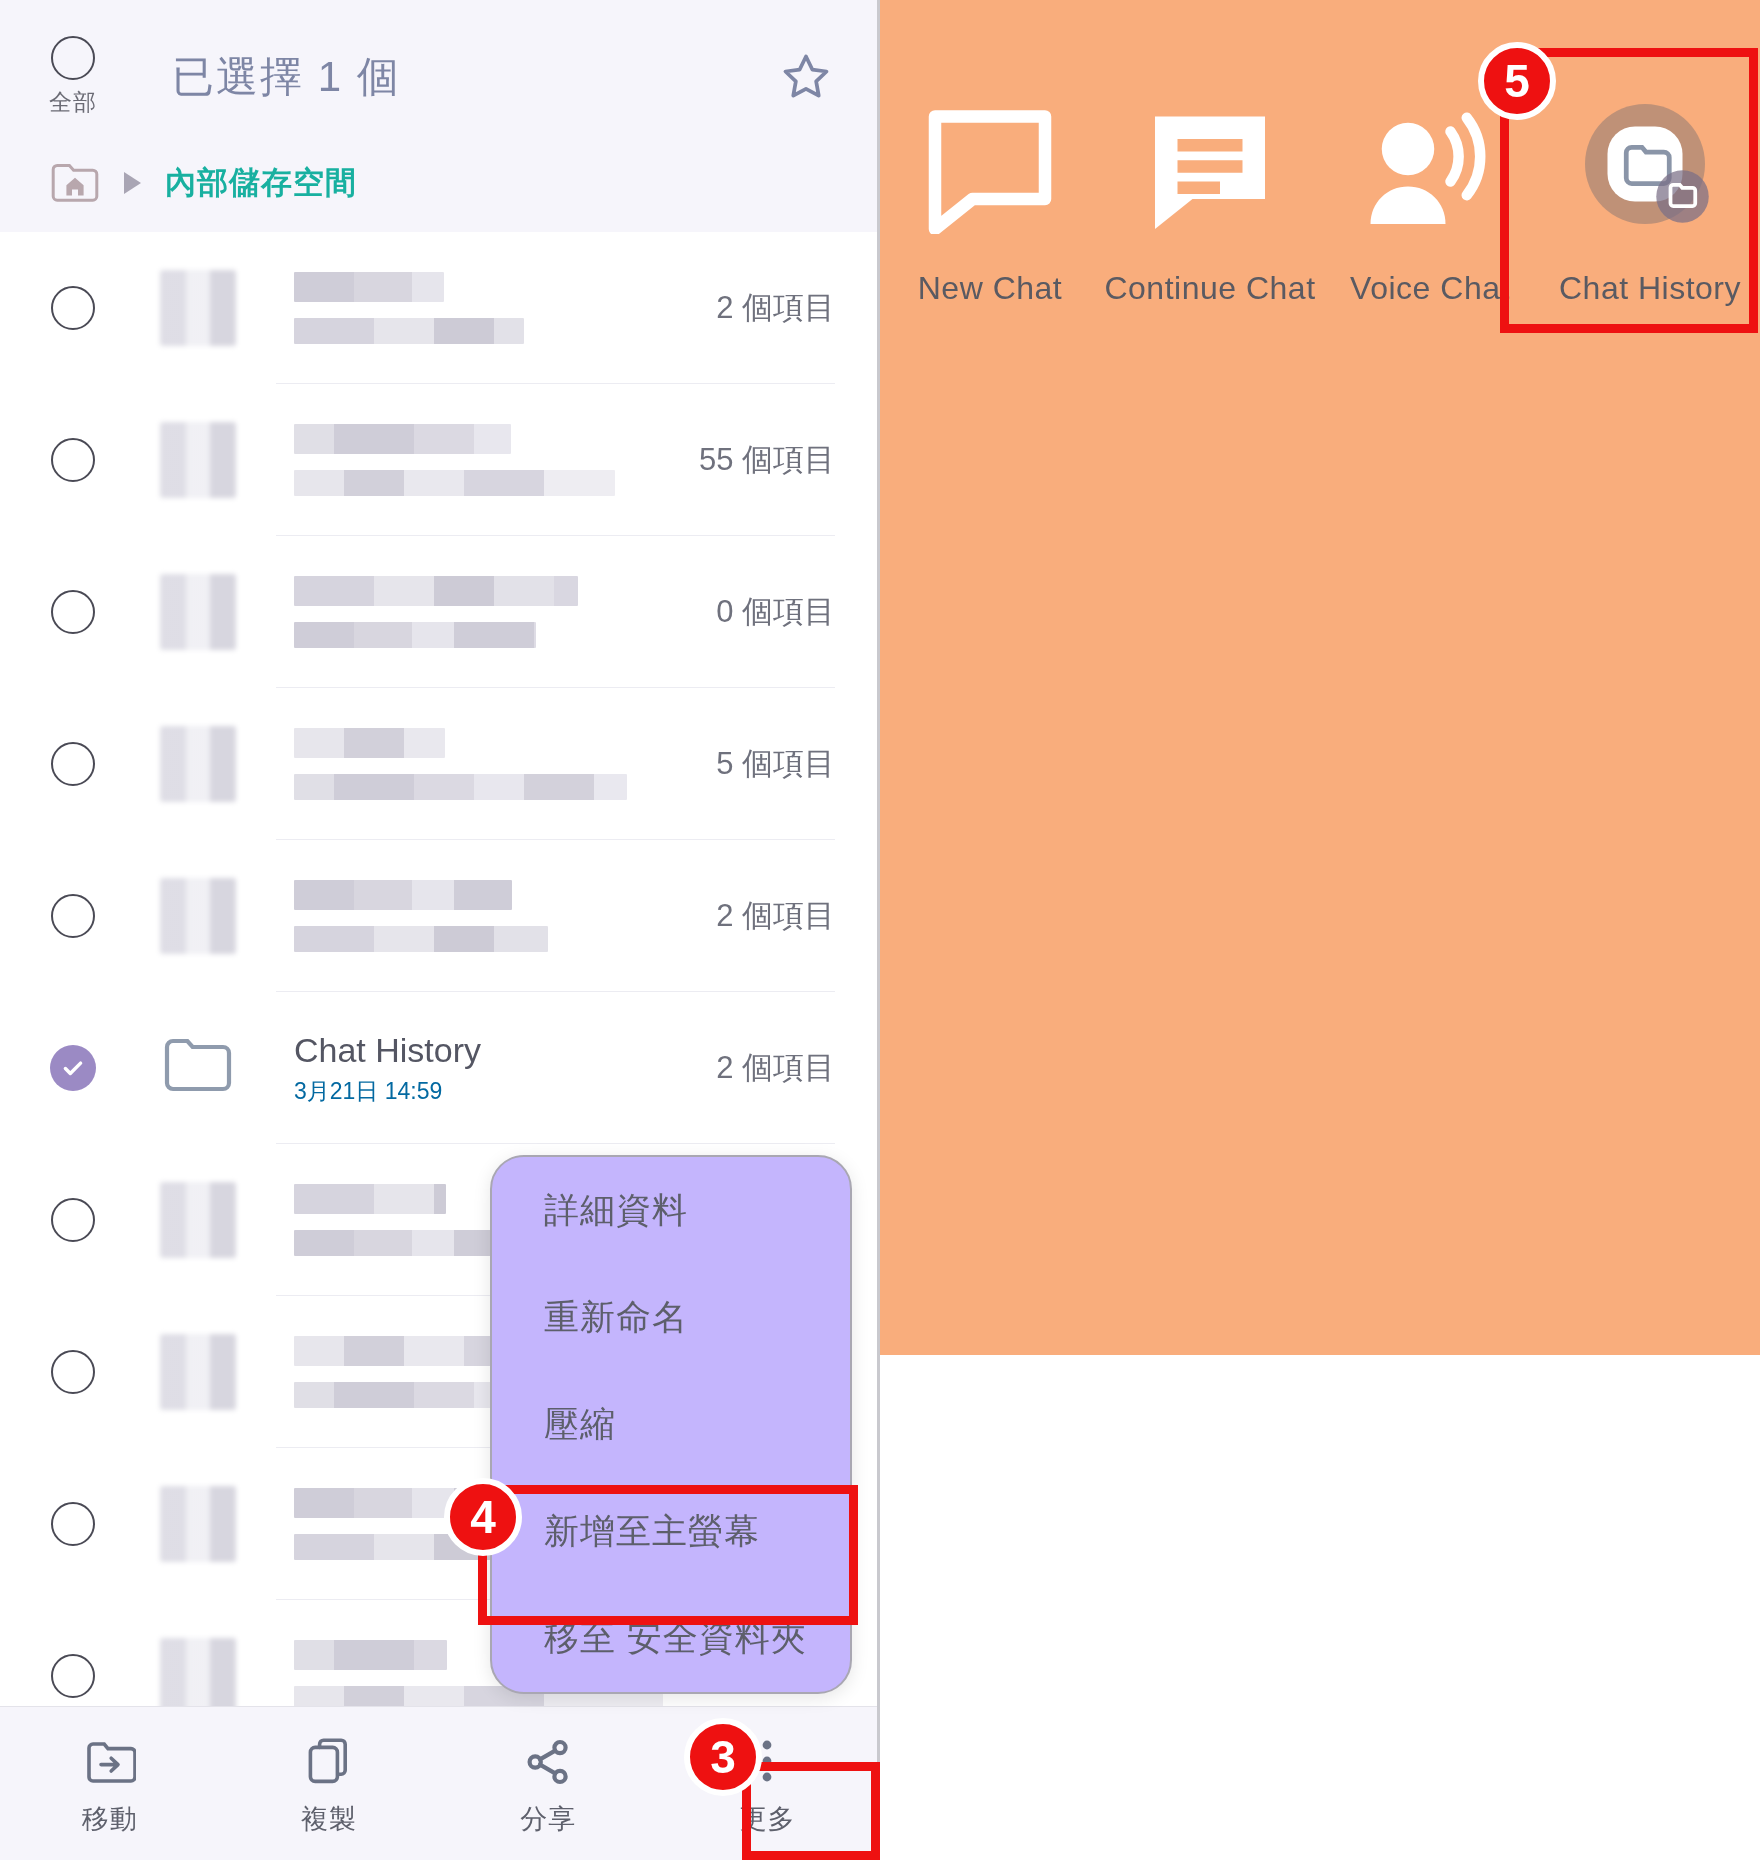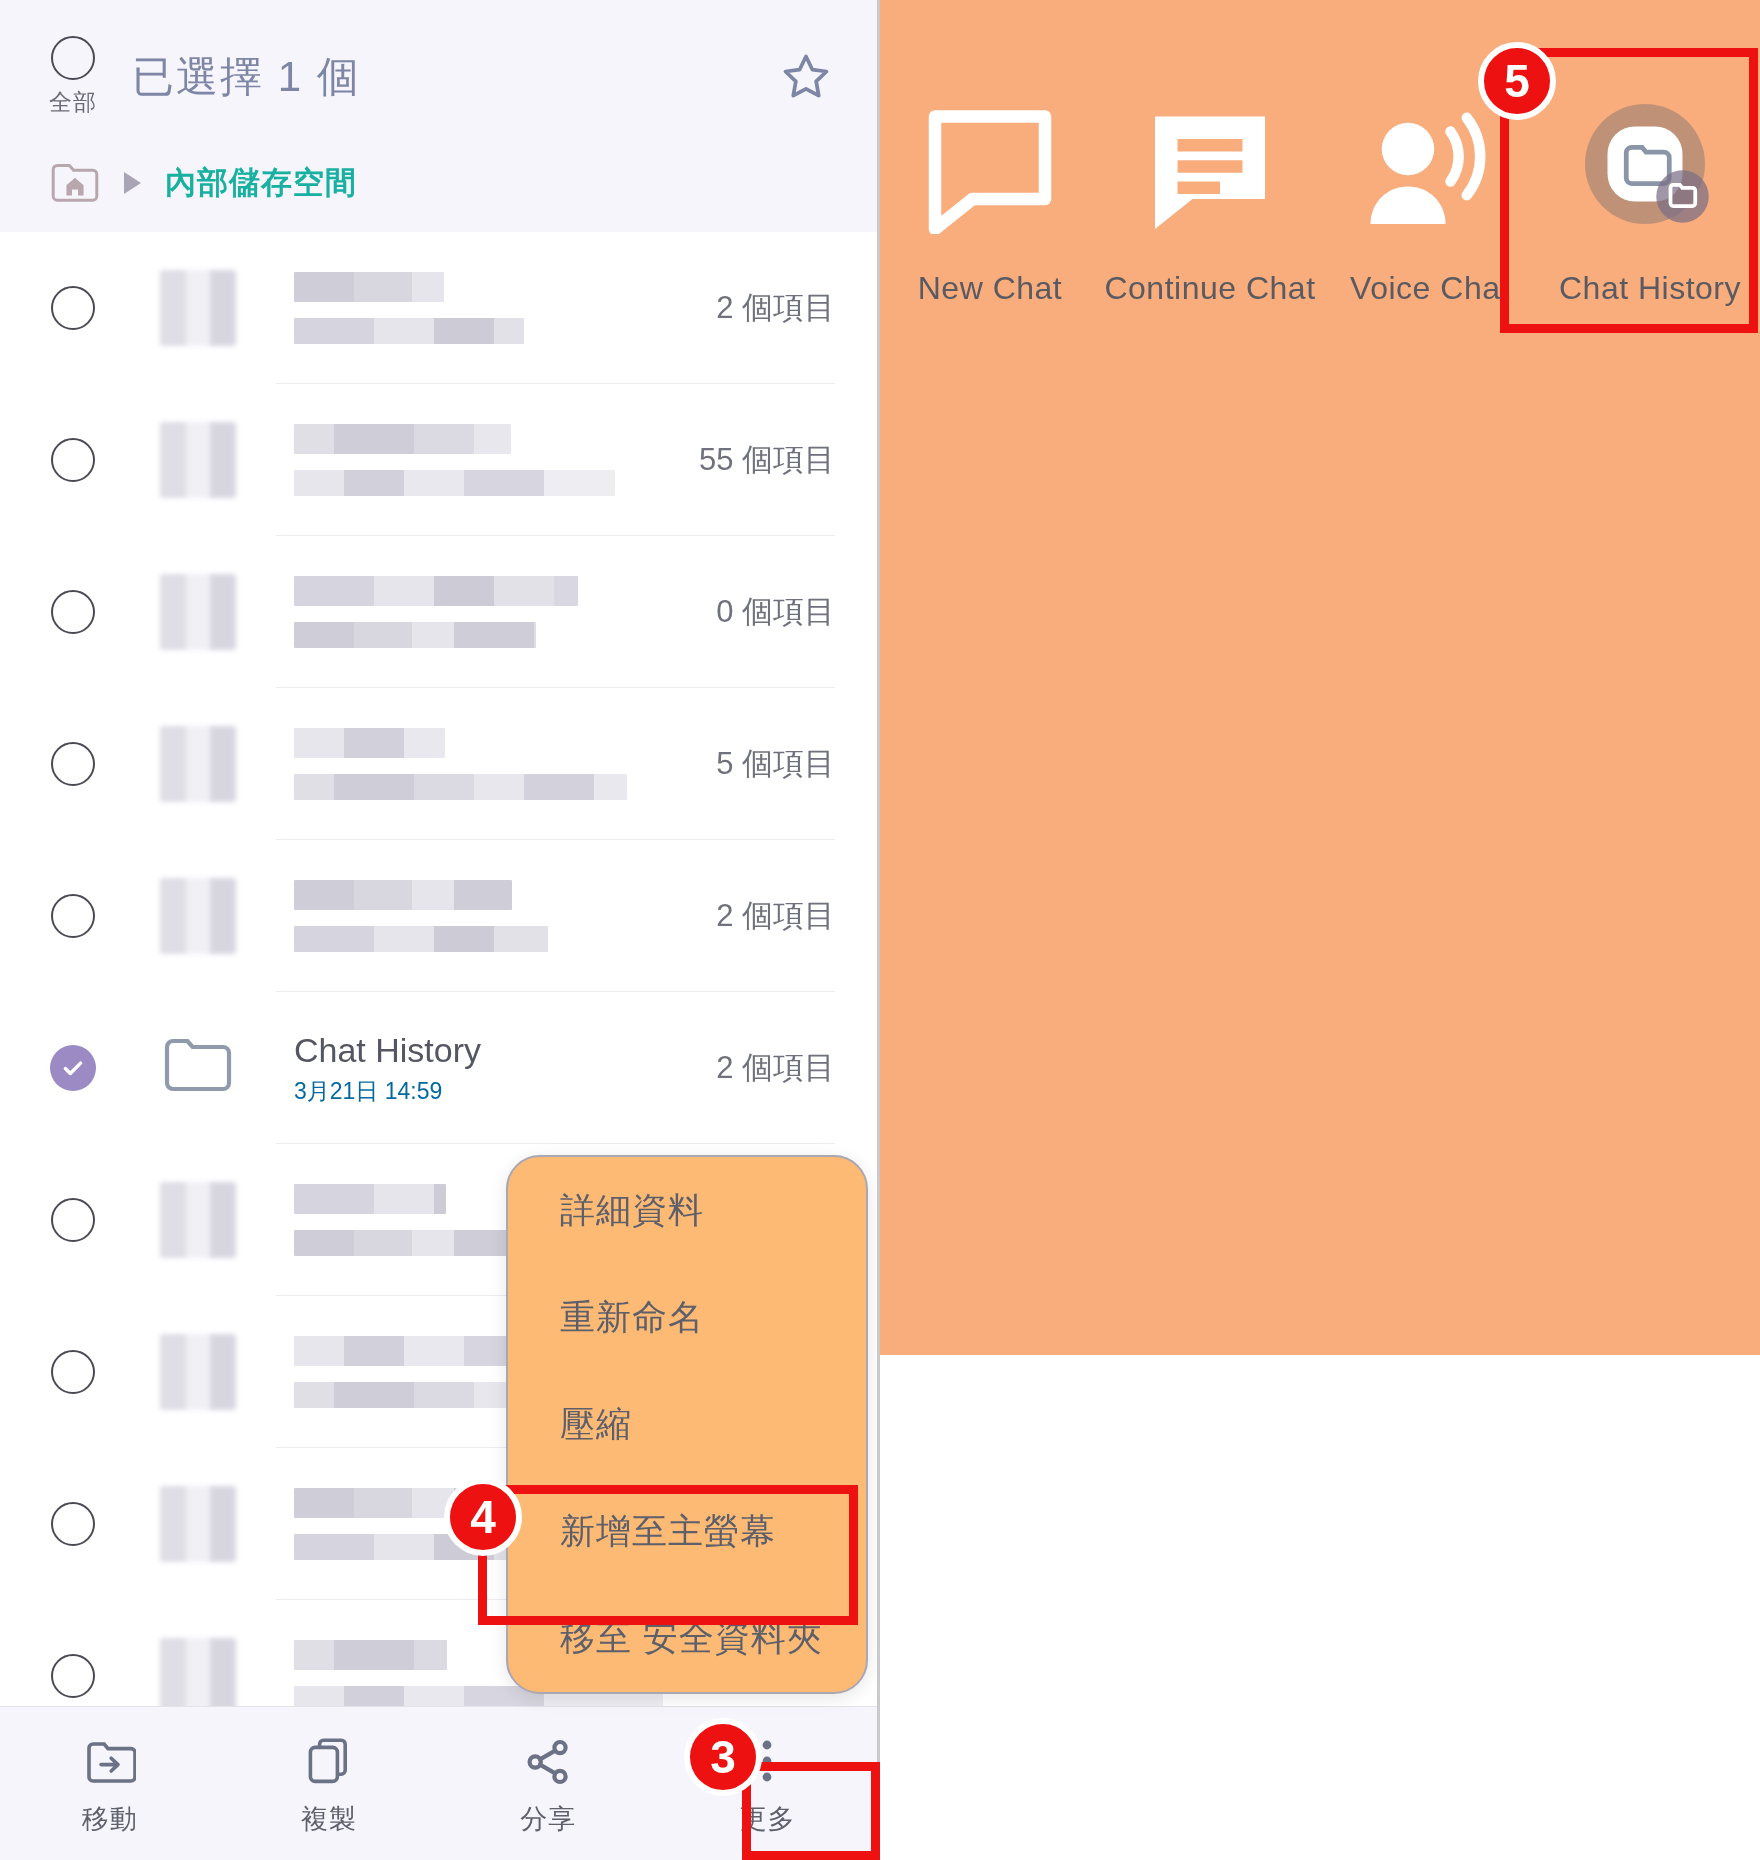--- a/index.html
+++ b/index.html
@@ -22,20 +22,21 @@
   .fm-header {
     background: #f6f5fb;
     padding: 0;
     flex: 0 0 auto;
     position: relative;
   }
   .fm-topbar {
     display: flex; align-items: center;
     height: 150px;
     padding: 3px 40px 0 42px;
+    gap: 40px;
   }
   .sel-all {
     width: 62px; display: flex; flex-direction: column;
     align-items: center; justify-content: center;
     margin-right: 28px;
   }
   .circle-empty {
     width: 44px; height: 44px; border-radius: 50%;
     border: 2.5px solid #4a4a55;
     background: transparent;
@@ -107,23 +108,23 @@
     background:
       linear-gradient(90deg, rgba(222,221,229,.95) 0 26px, rgba(241,241,245,.9) 26px 50px, rgba(214,213,222,.95) 50px 76px),
       #eceaf1;
     filter: blur(2.5px);
     border-radius: 3px;
   }
 
   
   .ctx-menu {
     position: absolute;
-    left: 506px; top: 1155px;
+    left: 490px; top: 1155px;
     width: 362px;
-    background: #fdba74;
+    background: #c4b5fd;
     border: 2px solid #a9a7b2;
     border-radius: 34px;
     box-shadow: 0 4px 18px rgba(0,0,0,.10);
     z-index: 40;
     overflow: hidden;
   }
   .ctx-item {
     height: 107px;
     display: flex; align-items: center;
     padding-left: 52px;

